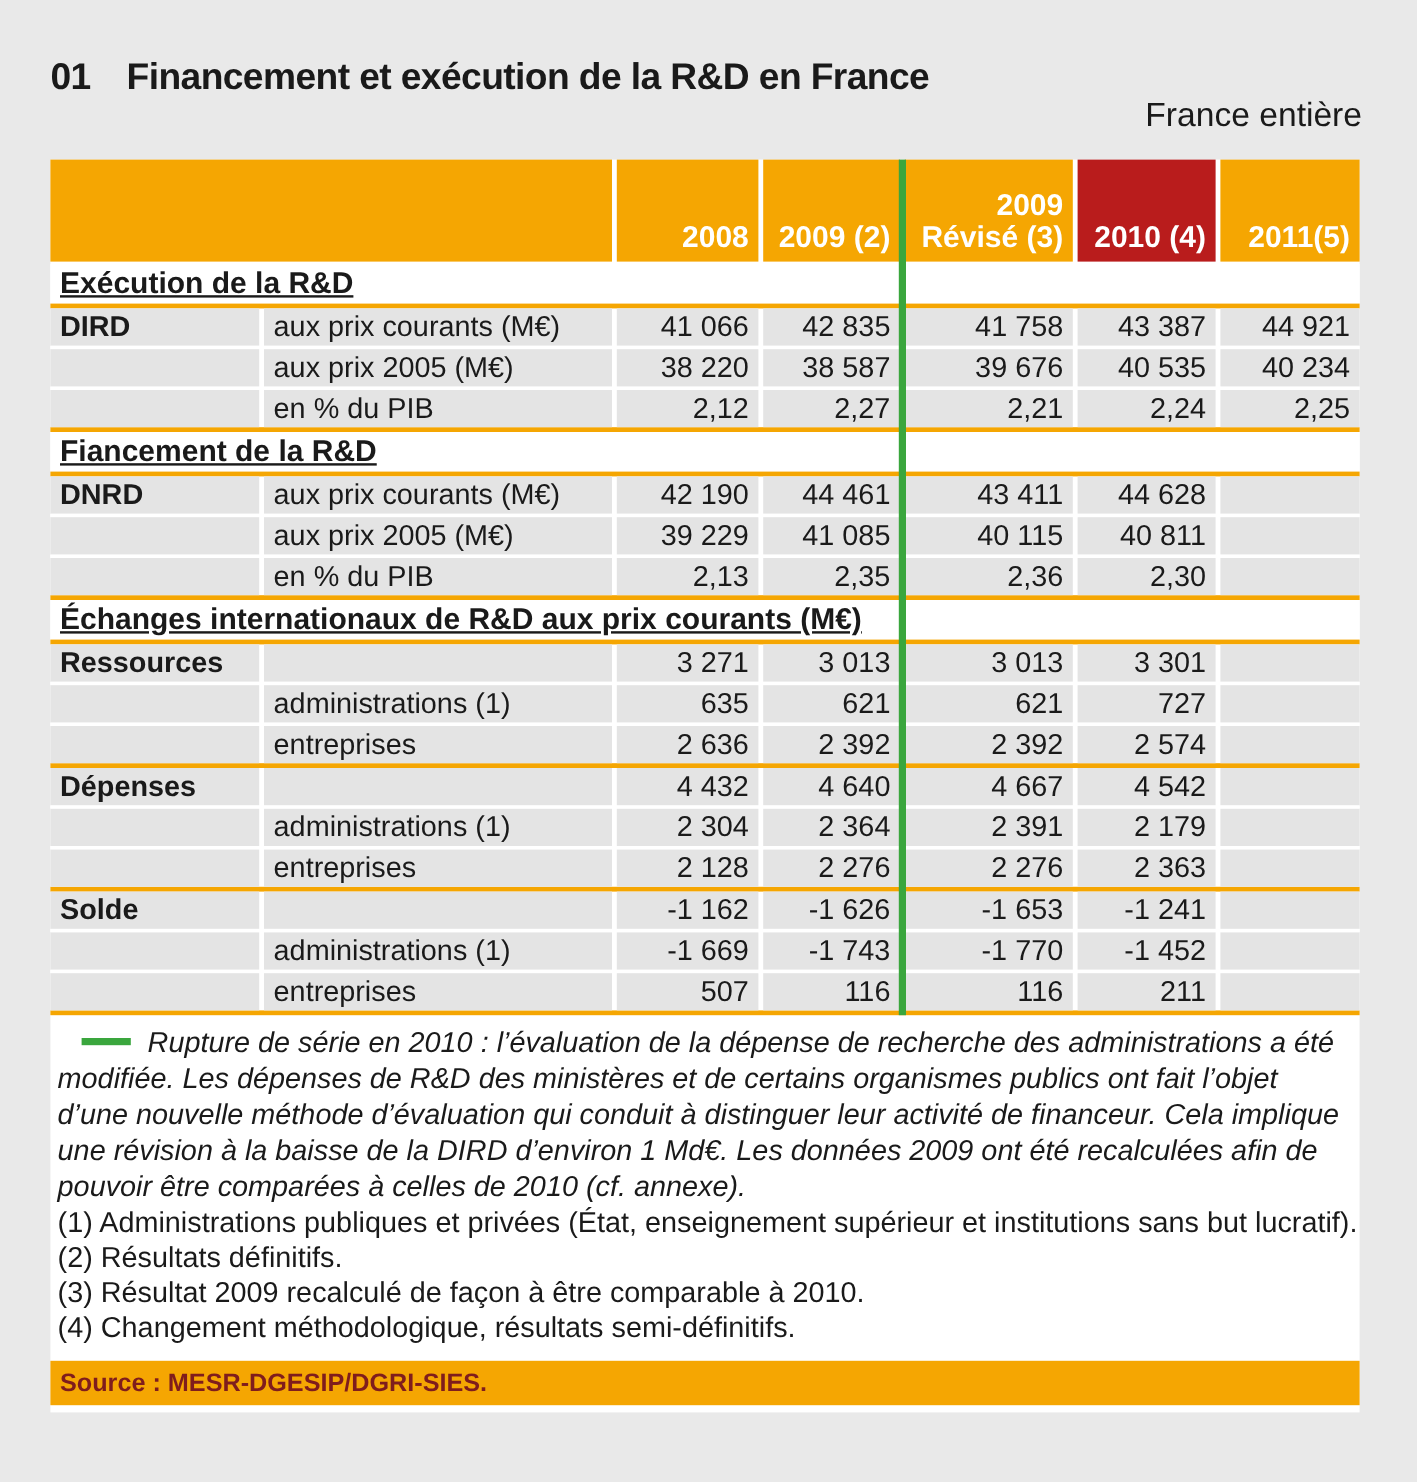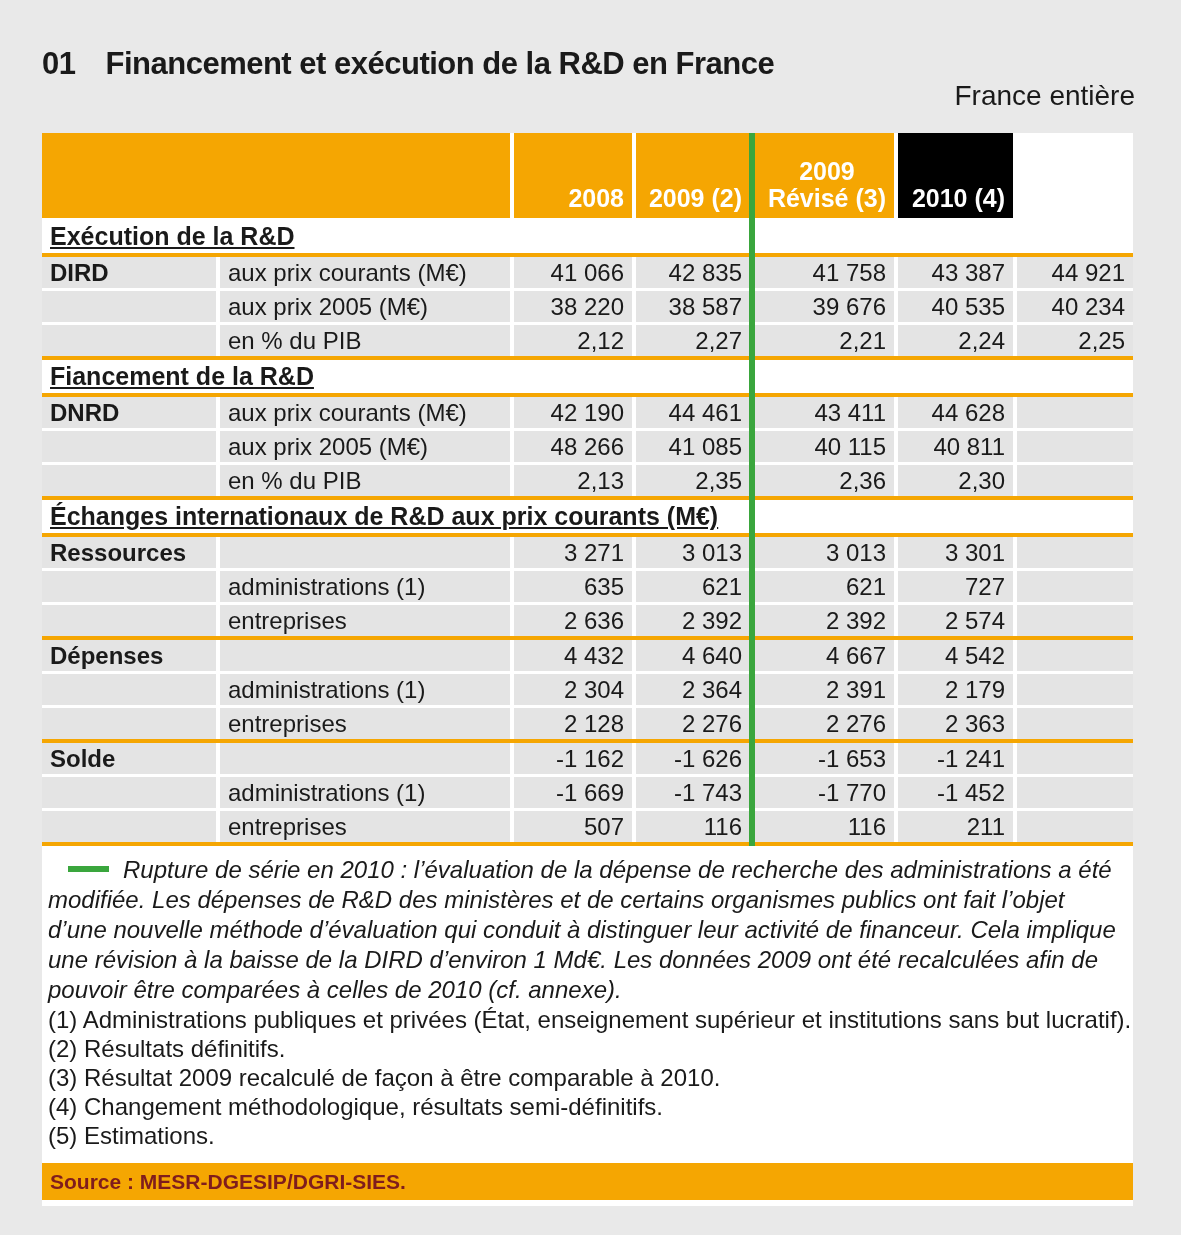--- a/index.html
+++ b/index.html
@@ -10,21 +10,21 @@
     -webkit-font-smoothing:antialiased;
   }
   .title{position:absolute;left:42px;top:33px;font-size:31px;font-weight:bold;letter-spacing:-0.5px;white-space:nowrap;margin-top:13px;}
   .title .num{margin-right:30px;}
   .subtitle{position:absolute;top:80px;right:46px;font-size:28px;}
   .panel{position:absolute;left:42px;top:133px;width:1091px;background:#FFFFFF;padding-bottom:6px;}
   .tbl{position:relative;width:1091px;}
   .green-line{position:absolute;left:707px;top:0;width:6px;height:713px;z-index:5;}
   .thead{display:grid;grid-template-columns:468px 118px 114px 140px 115px 116px;column-gap:4px;height:85px;margin-bottom:2px;}
   .th{color:#FFF;font-weight:bold;font-size:25px;display:flex;align-items:flex-end;justify-content:flex-end;
-      padding:0 8px 6px 0;text-align:center;white-space:pre-line;line-height:27px;}
+      padding:0 8px 6px 0;text-align:right;white-space:pre-line;line-height:27px;}
   .row{display:grid;grid-template-columns:174px 290px 118px 114px 140px 115px 116px;column-gap:4px;height:31px;}
   .cell{background:#E4E4E4;font-size:24px;line-height:31px;white-space:nowrap;overflow:hidden;}
   .cell.label{font-weight:bold;padding-left:8px;}
   .cell.sublabel{padding-left:8px;}
   .cell.num{text-align:right;padding-right:8px;}
   .row.vbold .cell.num{font-weight:normal;}
   .section{height:33px;background:#FFF;font-weight:bold;font-size:25px;line-height:33px;padding-left:8px;white-space:nowrap;text-decoration:underline;}
   .rule{height:4px;}
   .spacer{height:3px;background:#FFF;}
   .notes{padding:9px 8px 0 6px;font-size:24px;line-height:30px;}
@@ -44,21 +44,22 @@
 
 <div class="panel">
   <div class="tbl">
     <div class="green-line" style="background: rgb(58, 166, 61);"></div>
     <div class="thead">
       <div class="th" style="background: rgb(245, 166, 2);"></div>
       <div class="th" style="background: rgb(245, 166, 2);">2008</div>
       <div class="th" style="background: rgb(245, 166, 2);">2009 (2)</div>
       <div class="th" style="background: rgb(245, 166, 2);">2009
 Révisé (3)</div>
-      <div class="th" style="background: #000000;">2010 (4)</div>
+      <div class="th" style="background: #b91c1c;">2010 (4)</div>
+      <div class="th" style="background: rgb(245, 166, 2);">2011(5)</div>
     </div>
     <div>
         <div class="section">Exécution de la R&amp;D</div>
         <div class="rule" style="background: rgb(245, 166, 2);"></div>
         <div class="row">
           <div class="cell label">DIRD</div>
           <div class="cell sublabel">aux prix courants (M€)</div>
           <div class="cell num">41 066</div>
           <div class="cell num">42 835</div>
           <div class="cell num">41 758</div>
@@ -94,21 +95,21 @@
           <div class="cell num">42 190</div>
           <div class="cell num">44 461</div>
           <div class="cell num">43 411</div>
           <div class="cell num">44 628</div>
           <div class="cell num"></div>
         </div>
         <div class="spacer"></div>
         <div class="row">
           <div class="cell label"></div>
           <div class="cell sublabel">aux prix 2005 (M€)</div>
-          <div class="cell num">48 266</div>
+          <div class="cell num">39 229</div>
           <div class="cell num">41 085</div>
           <div class="cell num">40 115</div>
           <div class="cell num">40 811</div>
           <div class="cell num"></div>
         </div>
         <div class="spacer"></div>
         <div class="row">
           <div class="cell label"></div>
           <div class="cell sublabel">en % du PIB</div>
           <div class="cell num">2,13</div>
@@ -213,18 +214,17 @@
       </div>
   </div>
 
   <div class="notes">
     <p class="series-note"><span class="dash" style="background: rgb(58, 166, 61);"></span><span>Rupture de série en 2010 : l’évaluation de la dépense de recherche des administrations a été modifiée. Les dépenses de R&amp;D des ministères et de certains organismes publics ont fait l’objet d’une nouvelle méthode d’évaluation qui conduit à distinguer leur activité de financeur. Cela implique une révision à la baisse de la DIRD d’environ 1 Md€. Les données 2009 ont été recalculées afin de pouvoir être comparées à celles de 2010 (cf. annexe).</span></p>
     <div class="footnotes">
       <div>(1) Administrations publiques et privées (État, enseignement supérieur et institutions sans but lucratif).</div>
       <div>(2) Résultats définitifs.</div>
       <div>(3) Résultat 2009 recalculé de façon à être comparable à 2010.</div>
       <div>(4) Changement méthodologique, résultats semi-définitifs.</div>
-      <div>(5) Estimations.</div>
     </div>
   </div>
 
   <div class="source-bar" style="background: rgb(245, 166, 2);">Source : MESR-DGESIP/DGRI-SIES.</div>
 </div>
 
 </body></html>

